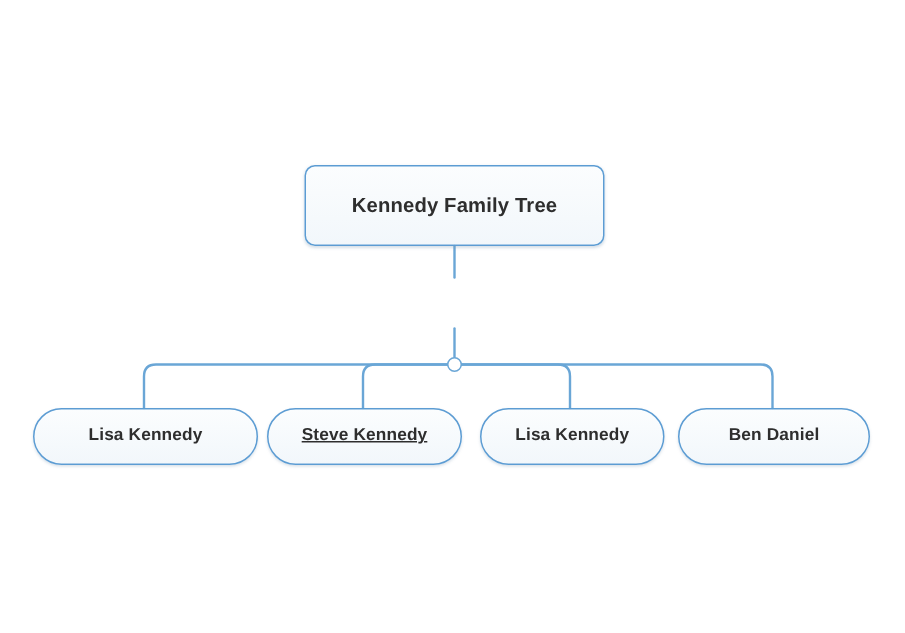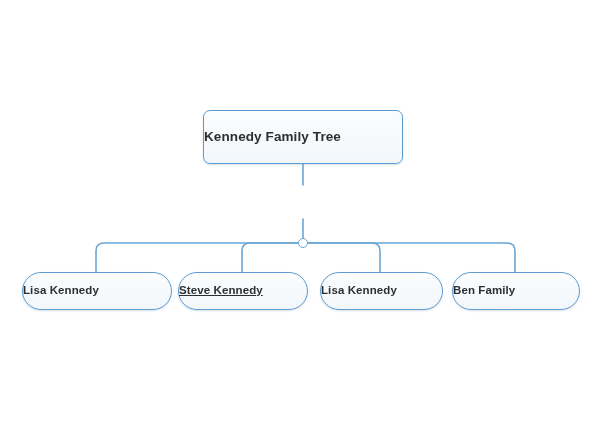--- a/index.html
+++ b/index.html
@@ -21,21 +21,21 @@
     top: 0;
     width: 603px;
     height: 422px;
     pointer-events: none;
   }
   .node {
     position: absolute;
     box-sizing: border-box;
     display: flex;
     align-items: center;
-    justify-content: flex-start;
+    justify-content: center;
     border: 1.4px solid #5c9cd3;
     background: linear-gradient(180deg, #fbfdfe 0%, #f2f7fb 100%);
     color: #2e2e2e;
     font-weight: 700;
     letter-spacing: 0.1px;
     text-align: center;
     box-shadow: 0 1px 2px rgba(120,150,175,0.30);
     z-index: 2;
   }
   .node-root {
@@ -121,16 +121,16 @@
 
   <div class="node node-pill node-child" id="node-child-1">
     <span class="node-label">Steve Kennedy</span>
   </div>
 
   <div class="node node-pill node-child" id="node-child-2">
     <span class="node-label">Lisa Kennedy</span>
   </div>
 
   <div class="node node-pill node-child" id="node-child-3">
-    <span class="node-label">Ben Family</span>
+    <span class="node-label">Ben Daniel</span>
   </div>
 
 </div>
 
 </body></html>

